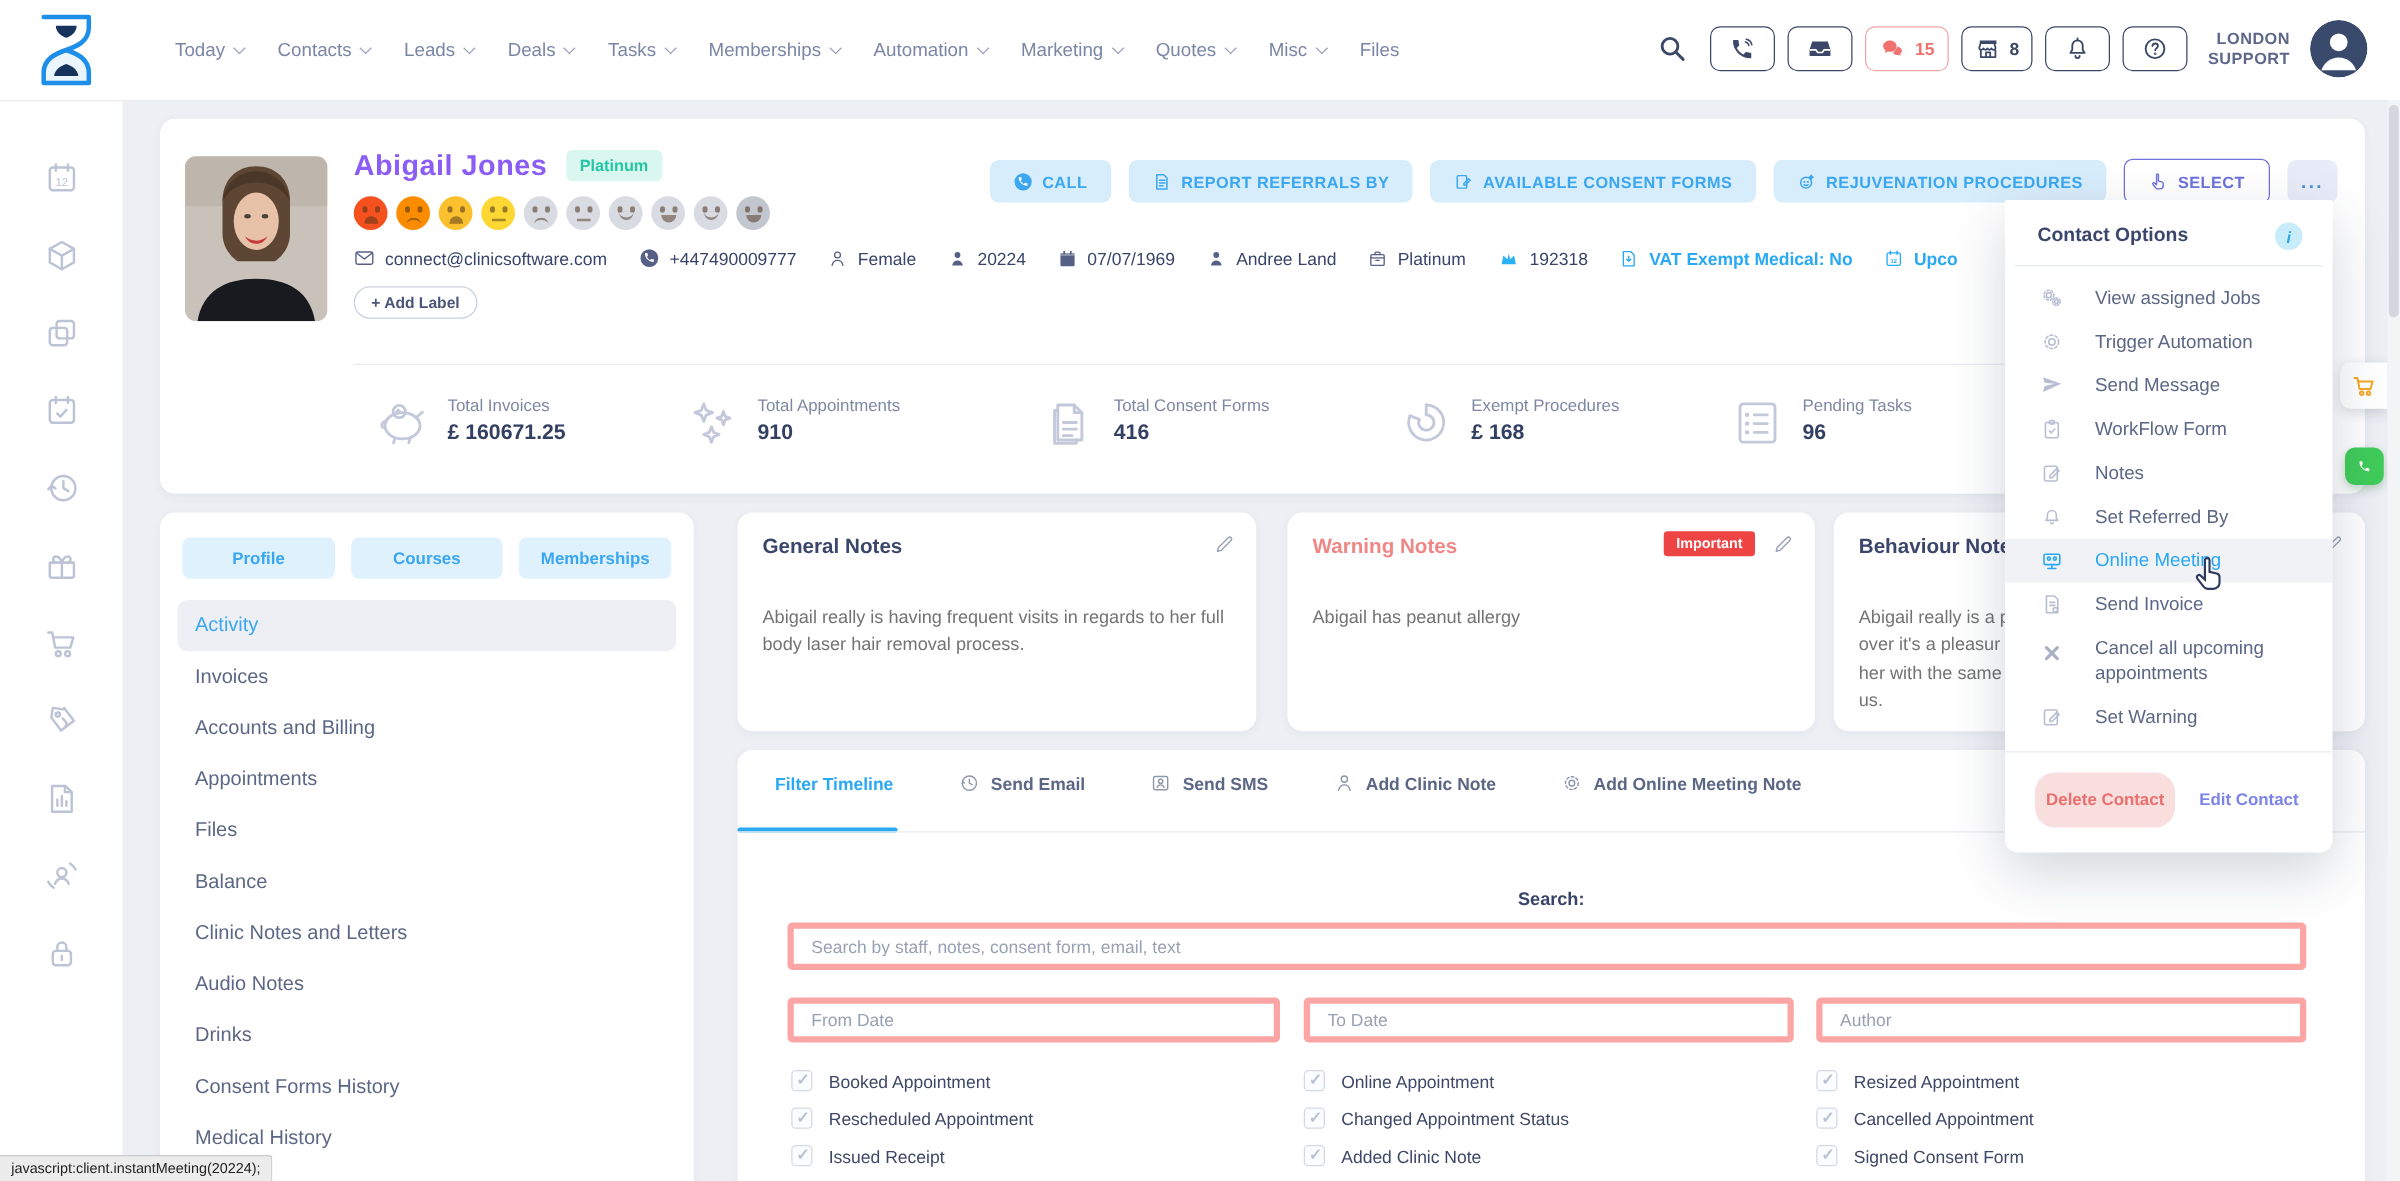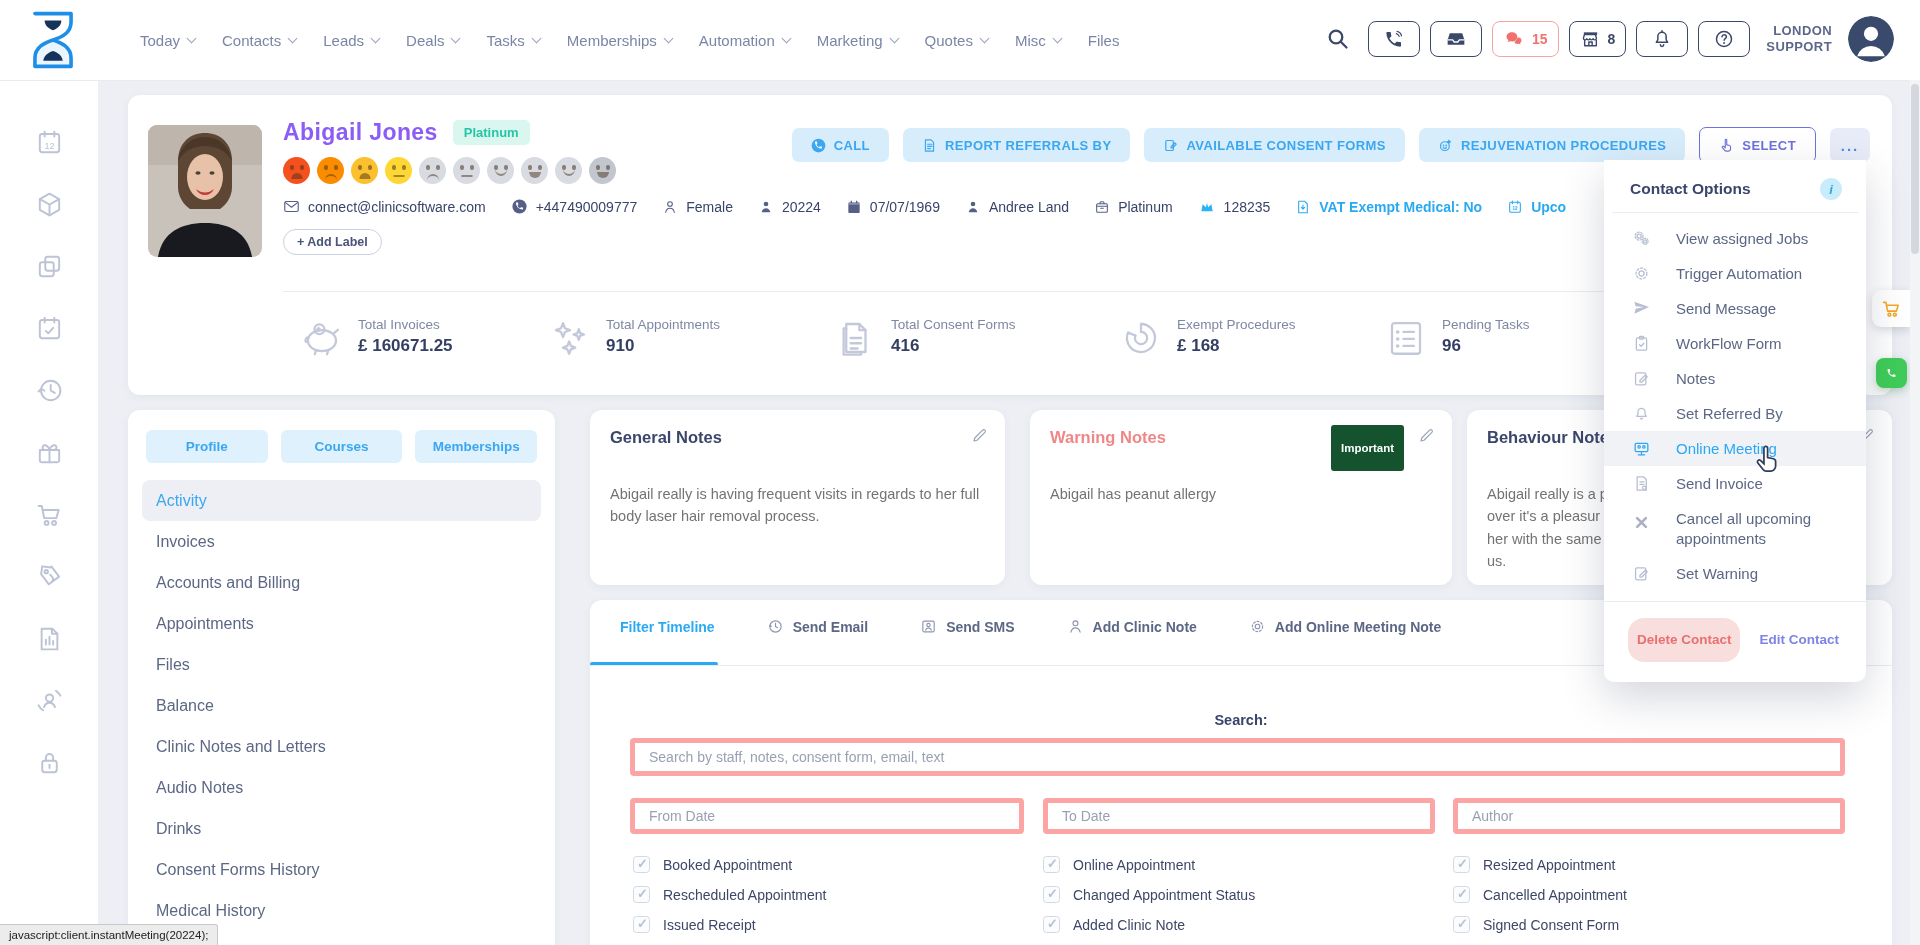--- a/index.html
+++ b/index.html
@@ -66,21 +66,21 @@
   .pmenu{margin-top:17px}
   .pmenu-item{height:41px;line-height:41px;padding-left:14px;font-size:16px;color:#5b6784;cursor:pointer;border-radius:8px;white-space:nowrap}
   .pmenu-item.active{background:#edeff4;color:#3aa7f0}
 
   
   .ncard{position:absolute;top:410px;height:175px;padding:18px 20px}
   .ncard h3{font-size:16.5px;font-weight:600;color:#3b466b}
   .ncard.warn h3{color:#ef8787}
   .nbody{margin-top:36px;font-size:14.5px;color:#737373;line-height:1.55}
   .pencil{position:absolute;right:16px;top:16px;color:#98a1b6;cursor:pointer}
-  .impbadge{position:absolute;right:48px;top:15px;background:#14532d;color:#fff;font-size:11.5px;font-weight:700;padding:17px 10px;border-radius:3px}
+  .impbadge{position:absolute;right:48px;top:15px;background:#ef4444;color:#fff;font-size:11.5px;font-weight:700;padding:4px 10px;border-radius:3px}
   .bline{white-space:nowrap;overflow:hidden}
 
   
   .tcard{position:absolute;left:590px;top:600px;width:1302px;height:360px}
   .ttabs{position:absolute;left:30px;top:18px;display:flex;align-items:center;gap:52px}
   .ttab{display:flex;align-items:center;gap:9px;font-size:14px;font-weight:600;color:#5b6784;cursor:pointer;white-space:nowrap}
   .ttab .tico{color:#8d96ad}
   .ttab.active{color:#2aa9f3}
   .tunderline{position:absolute;left:0;top:62px;width:128px;height:3.5px;background:#2aa9f3;border-radius:2px}
   .tdiv{position:absolute;left:0;right:0;top:65px;height:1px;background:#e8ebf1}
@@ -406,21 +406,21 @@
         <svg class="dico ic" width="16" height="16" viewBox="0 0 24 24">
           <rect x="4" y="7" width="16" height="13" rx="1.5"></rect>
           <path d="M4 11h16M9 7V5.5a1.5 1.5 0 011.5-1.5h3A1.5 1.5 0 0115 5.5V7M10 14h4"></path>
         </svg>
         <span>Platinum</span>
       </span>
     <span class="dit">
         <svg class="dico" width="18" height="16" viewBox="0 0 24 24">
           <path d="M3.5 18.5L5.5 8l4.8 4.5L12 6l1.7 6.5L18.5 8l2 10.5z" fill="#29b2f5"></path>
         </svg>
-        <span>128235</span>
+        <span>192318</span>
       </span>
     <span class="dit blue">
         <svg class="dico ic" width="16" height="16" viewBox="0 0 24 24">
           <path d="M5.5 3.5h9l4 4v13h-13z"></path>
           <path d="M12 9v6M9.5 12.5L12 15l2.5-2.5"></path>
         </svg>
         <span>VAT Exempt Medical: No</span>
       </span>
     <span class="dit blue">
         <svg class="dico ic" width="16" height="16" viewBox="0 0 24 24">

